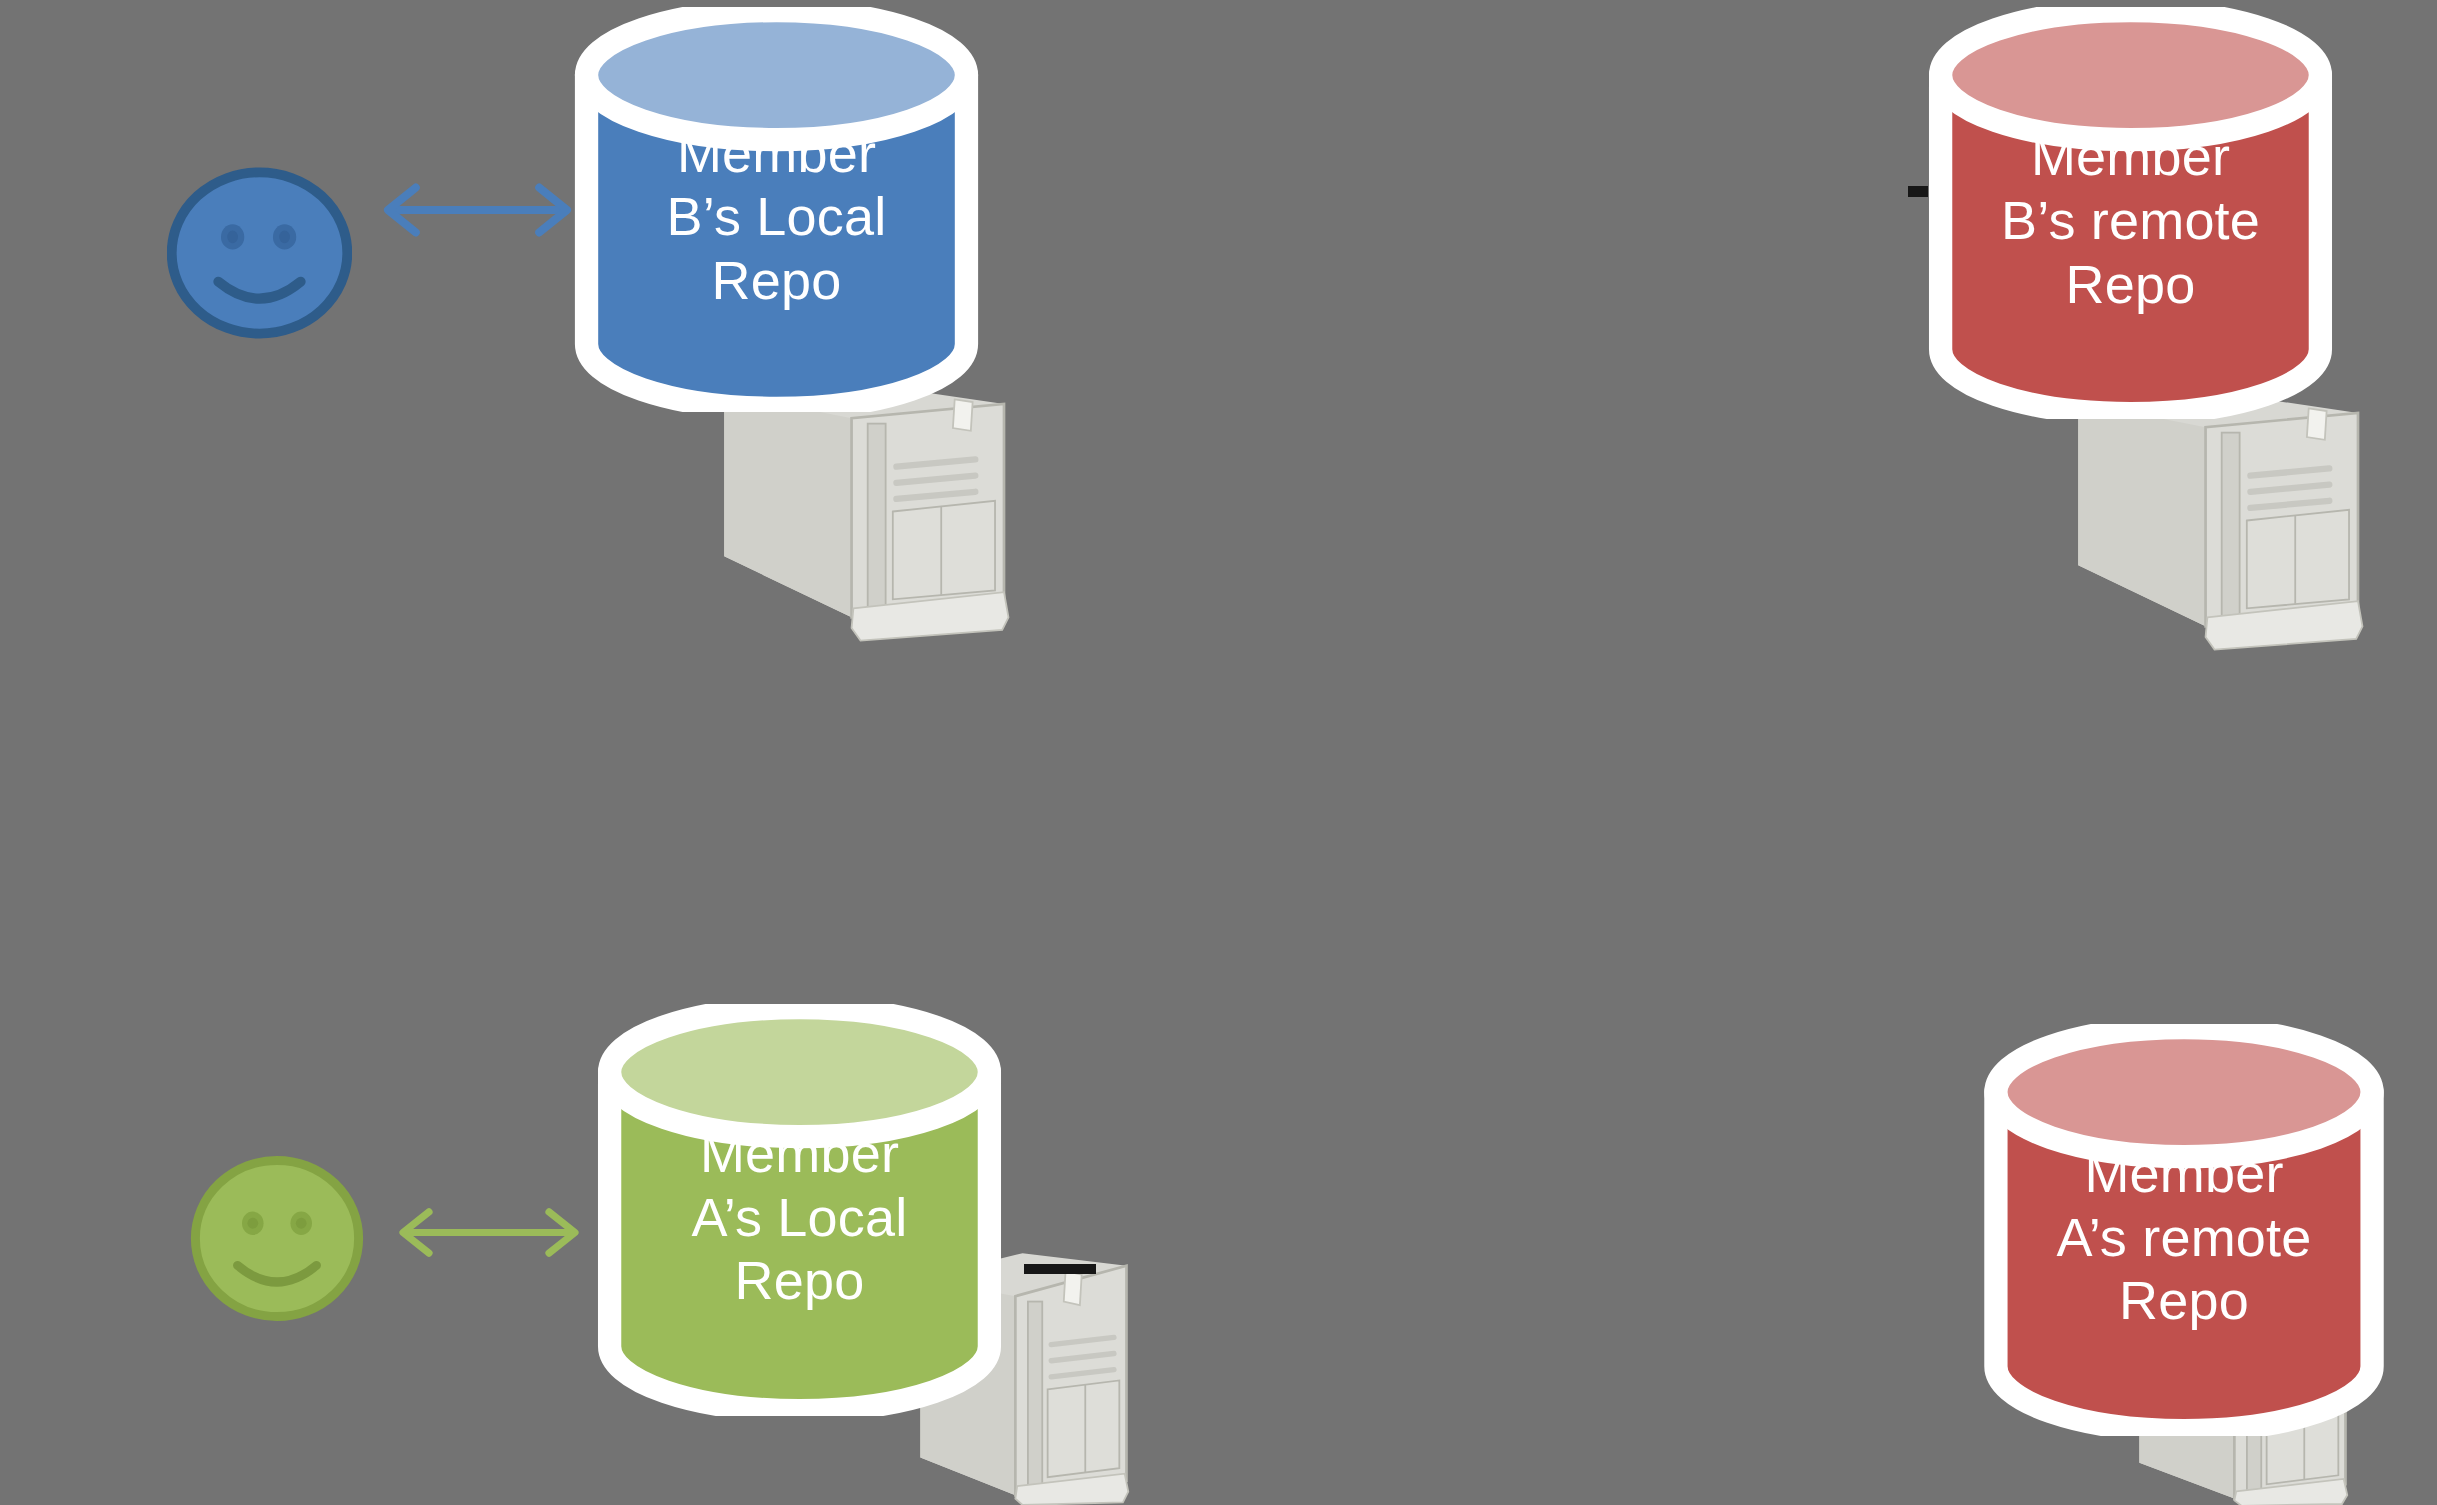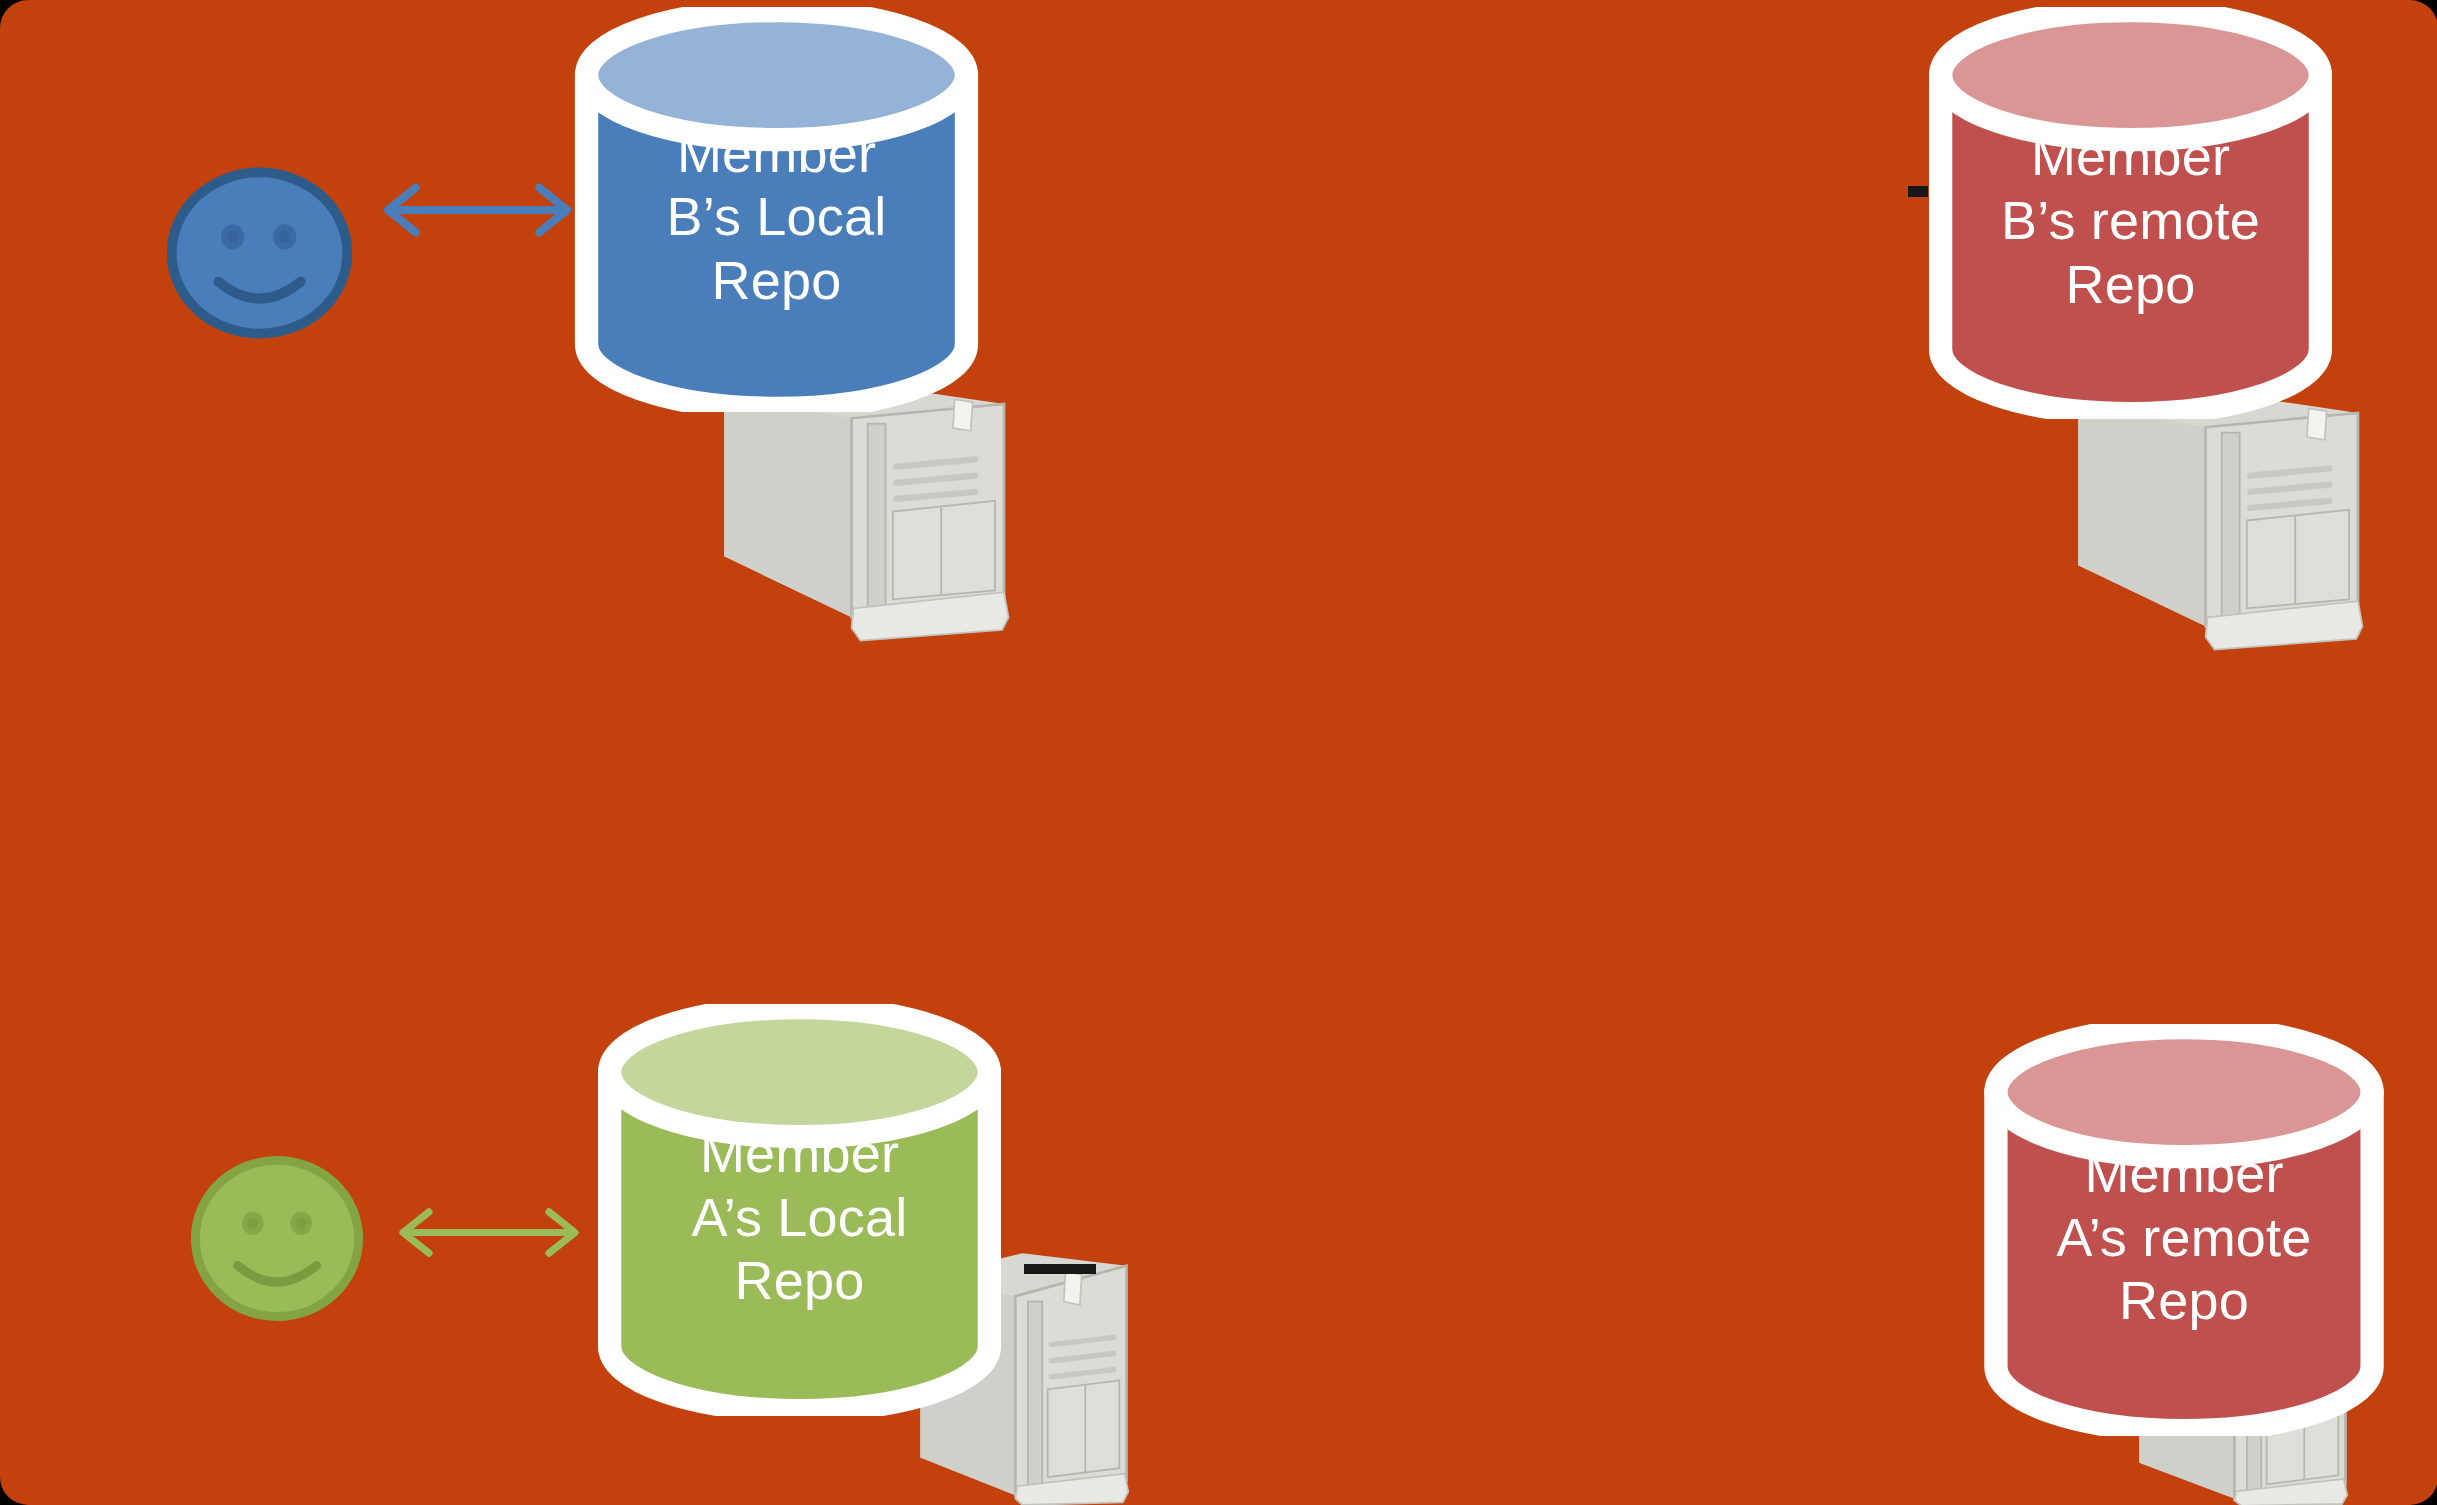--- a/index.html
+++ b/index.html
@@ -8,23 +8,22 @@
     padding: 0;
     background: #000000;
   }
   body {
     font-family: "Liberation Sans", sans-serif;
   }
   #canvas {
     position: relative;
     width: 2438px;
     height: 1505px;
-    background: #c2410c;
+    background: #737373;
     overflow: hidden;
-    border-radius: 28px;
   }
   .node {
     position: absolute;
   }
 
   
   .tower {
     position: absolute;
     width: 100%;
     height: 100%;

